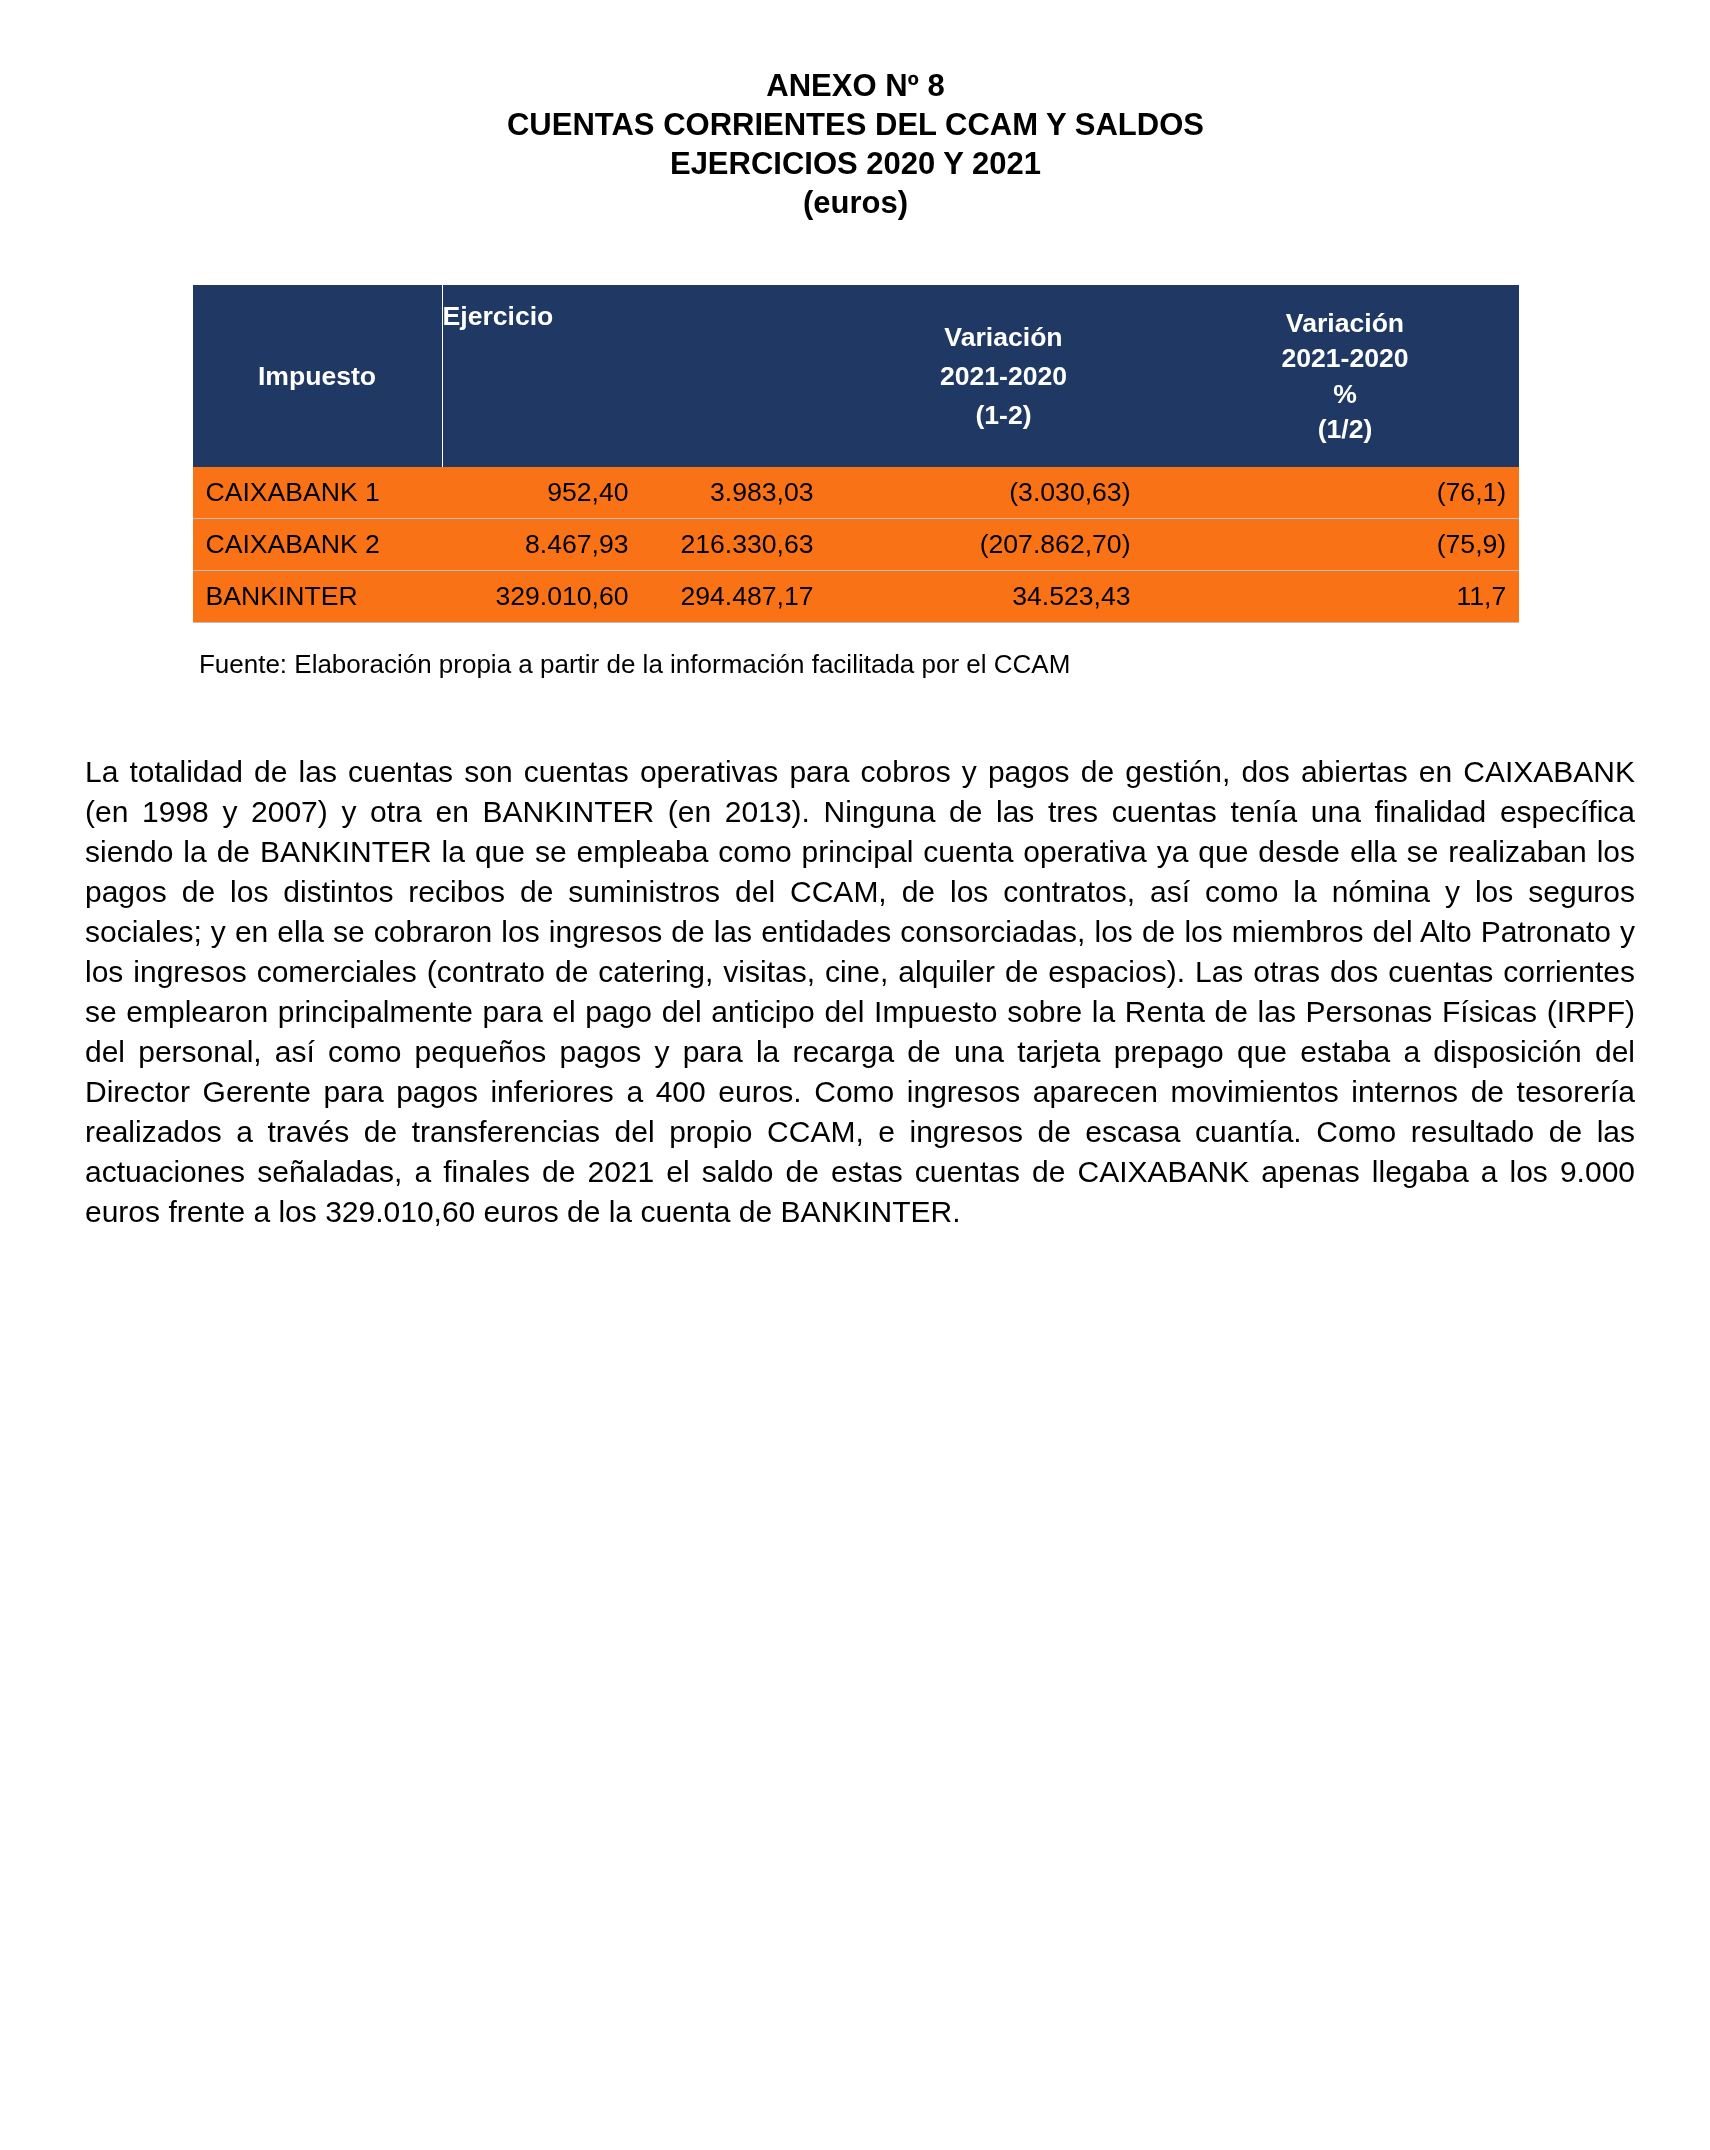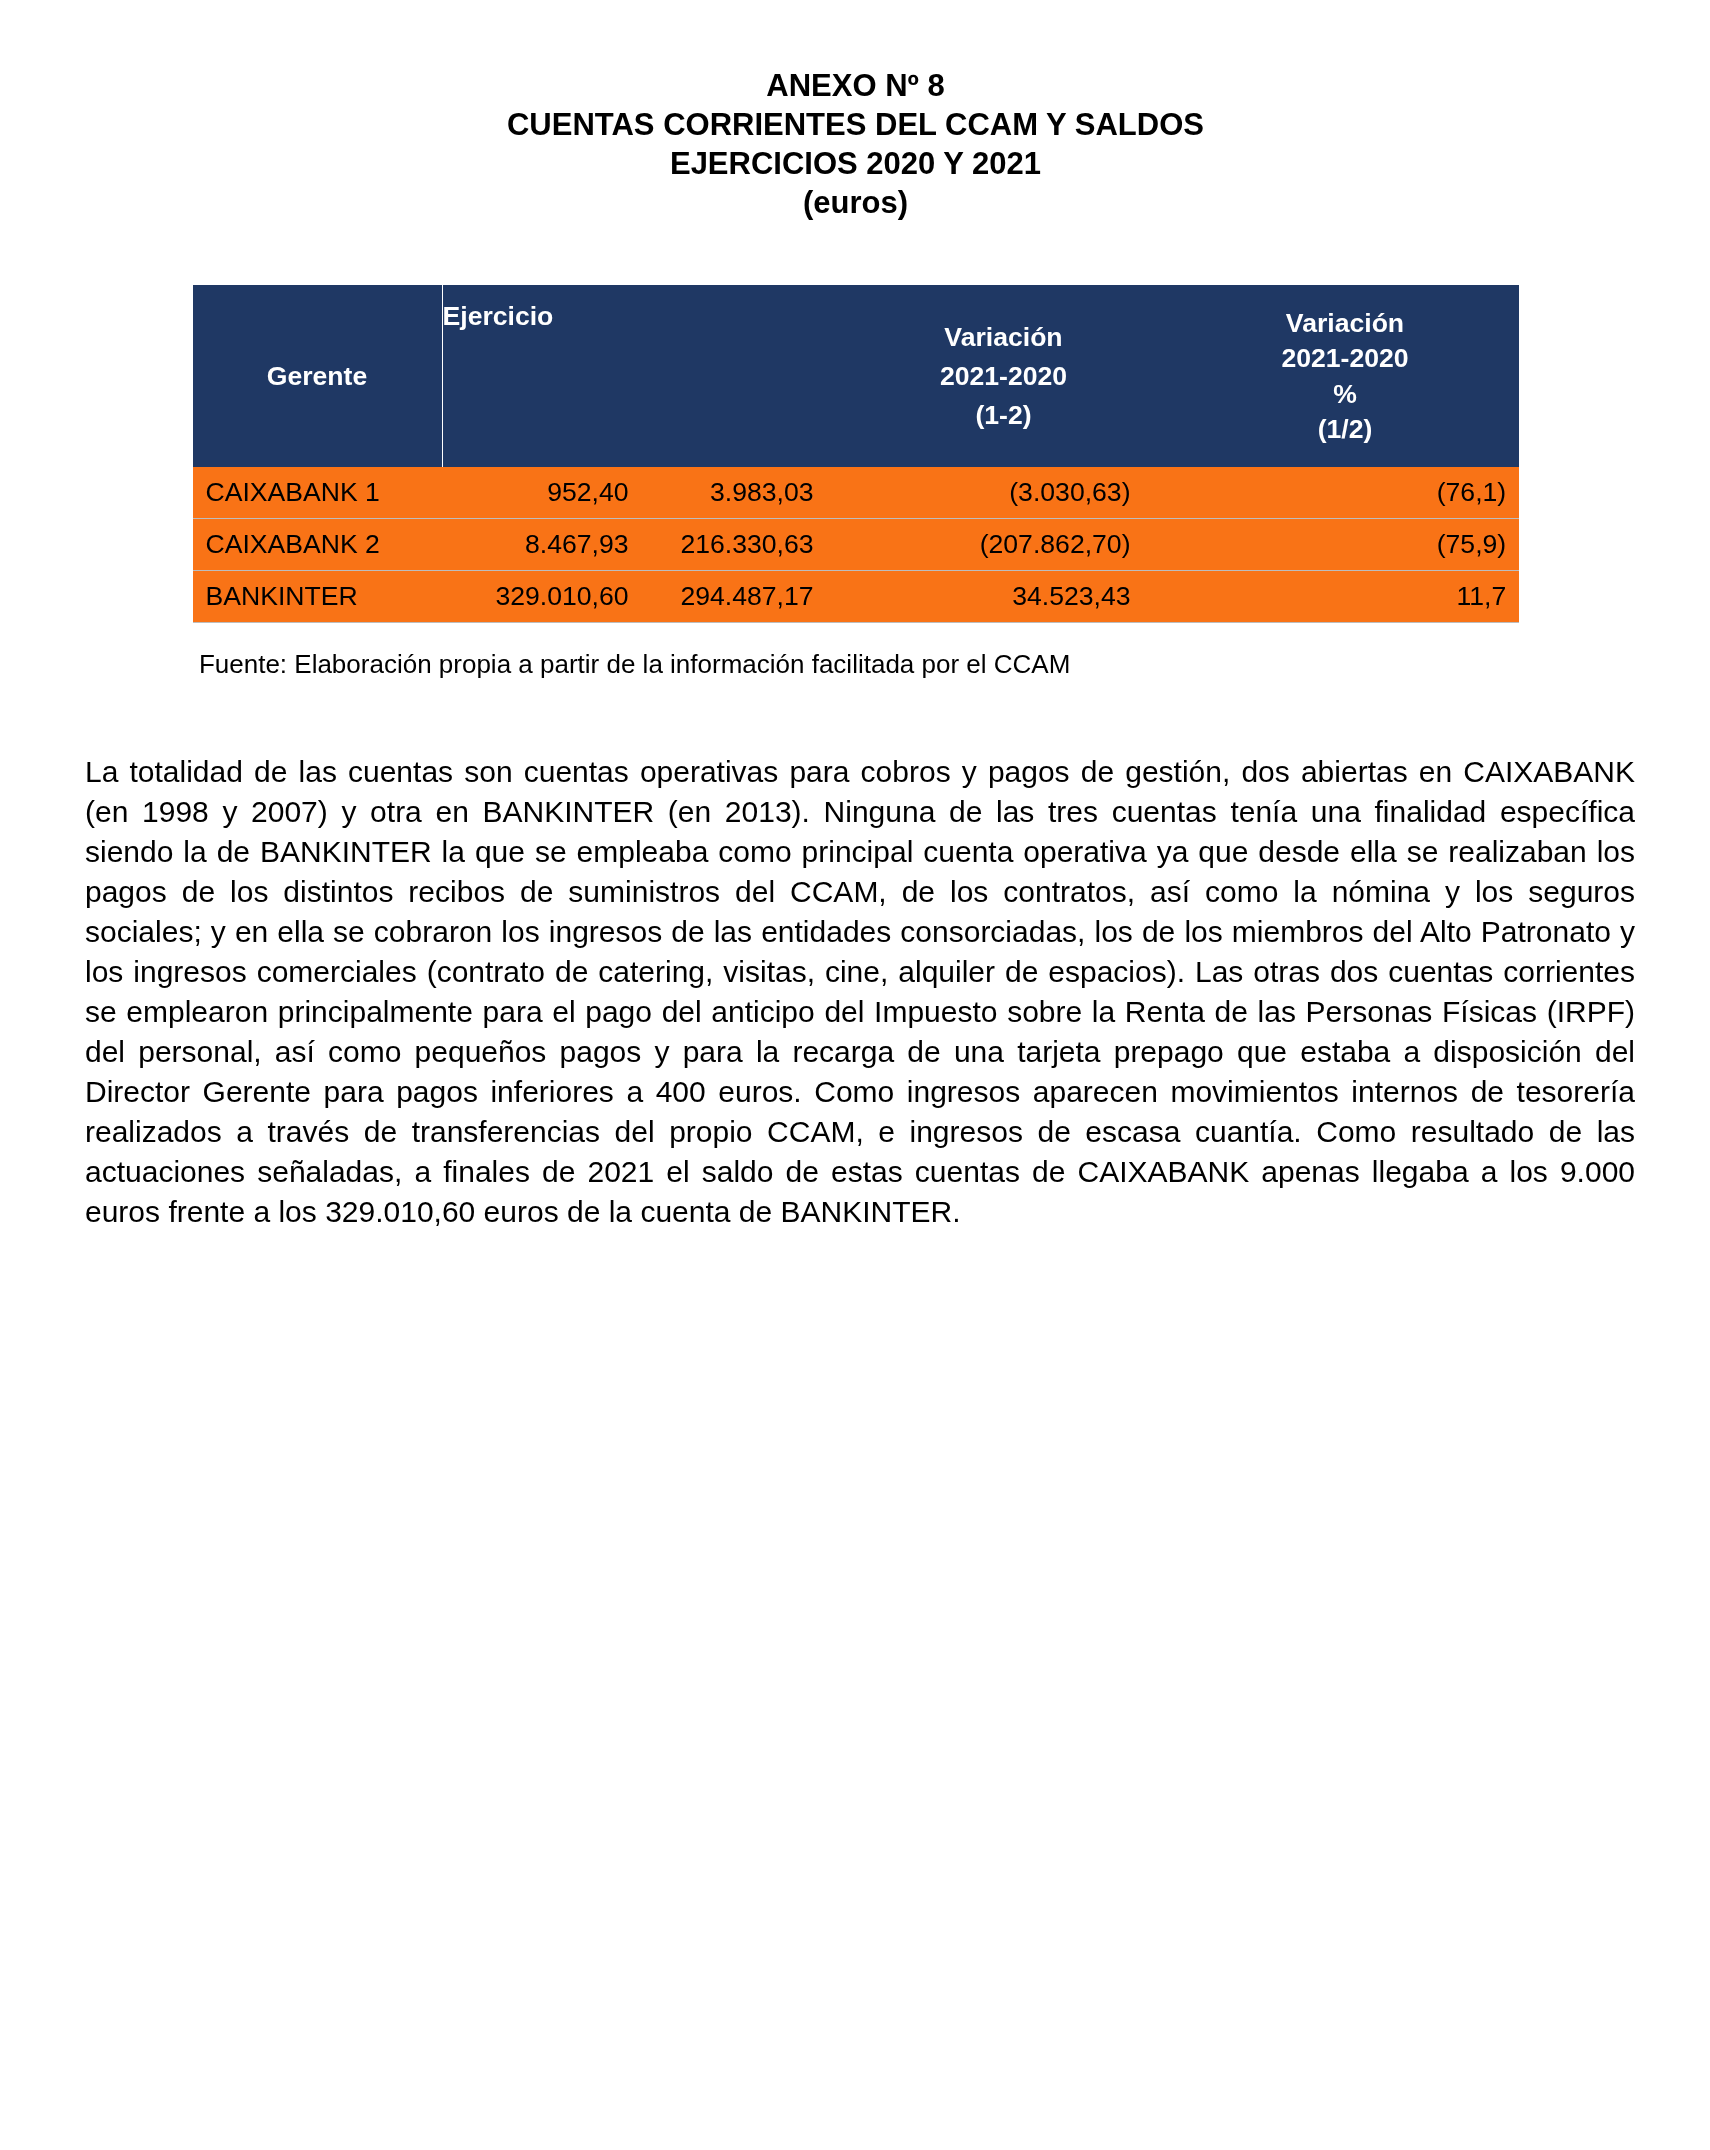--- a/index.html
+++ b/index.html
@@ -56,21 +56,21 @@
     <div>CUENTAS CORRIENTES DEL CCAM Y SALDOS</div>
     <div>EJERCICIOS 2020 Y 2021</div>
     <div>(euros)</div>
   </div>
 
   <div class="table-wrap">
     <div class="tbl">
 
       <div class="thead">
         <div class="th th-entidad">
-          <div>Gerente</div>
+          <div>Impuesto</div>
         </div>
 
         <div class="ej-group">
           <div class="ej-title">Ejercicio</div>
           <div class="ej-rule"></div>
         </div>
 
         <div class="th th-var">
           <div>Variación</div>
           <div>2021-2020</div>

